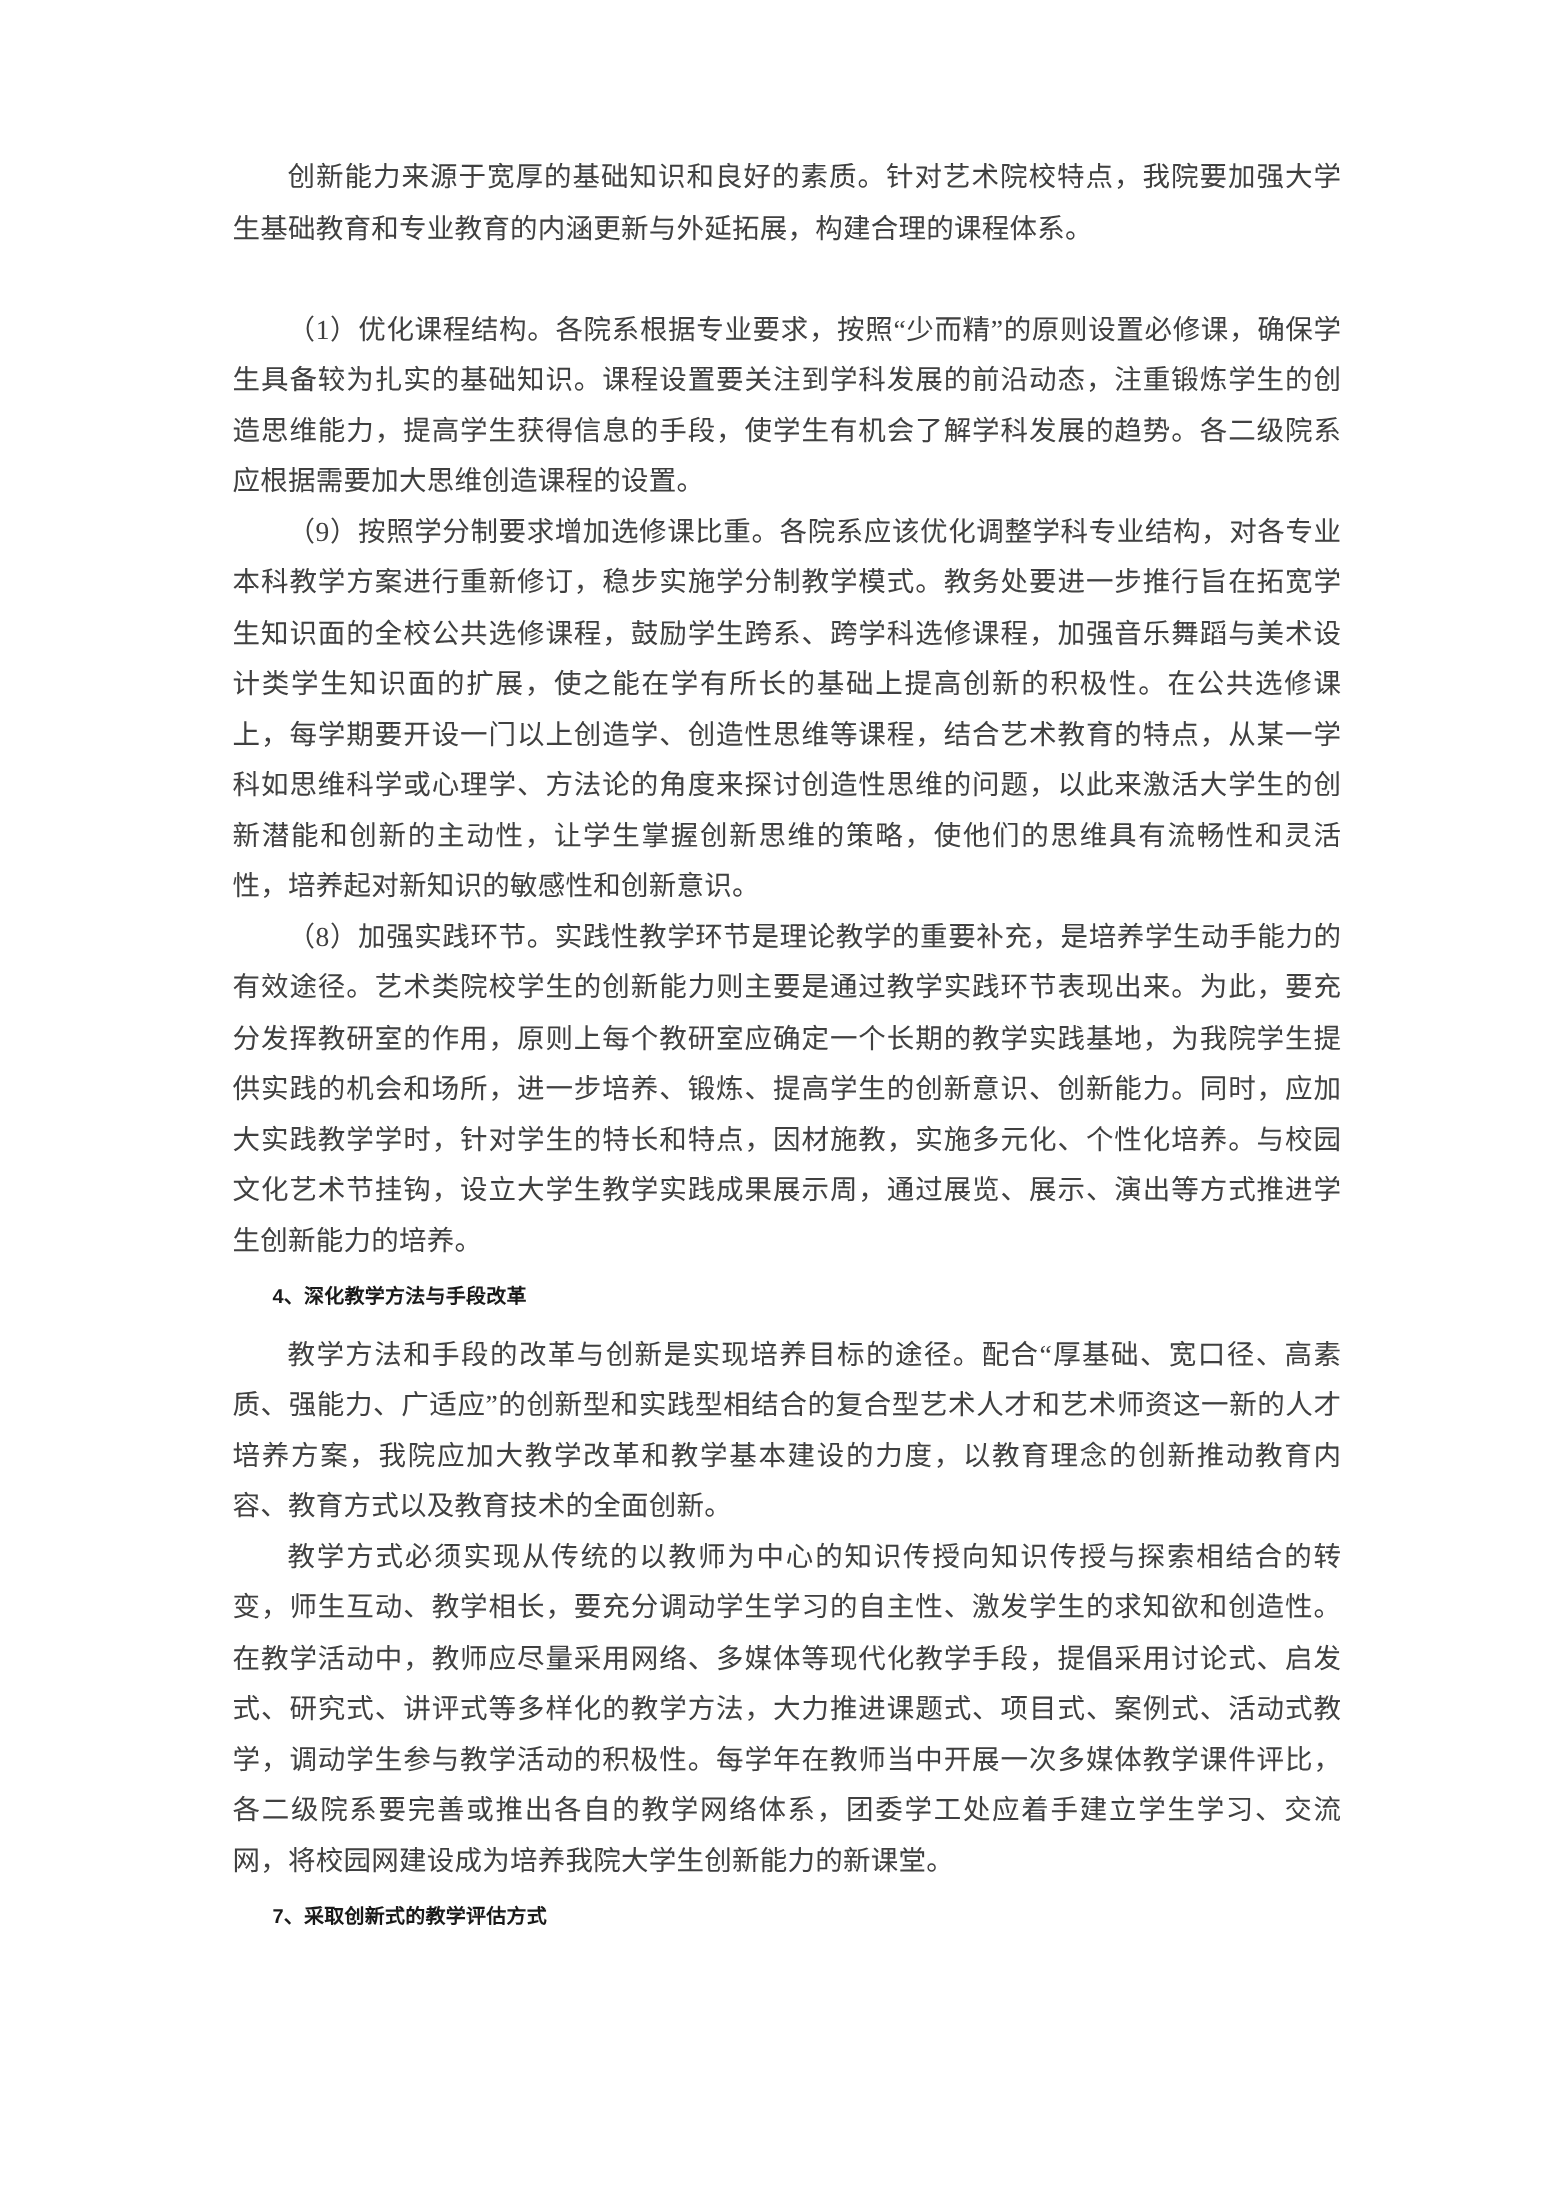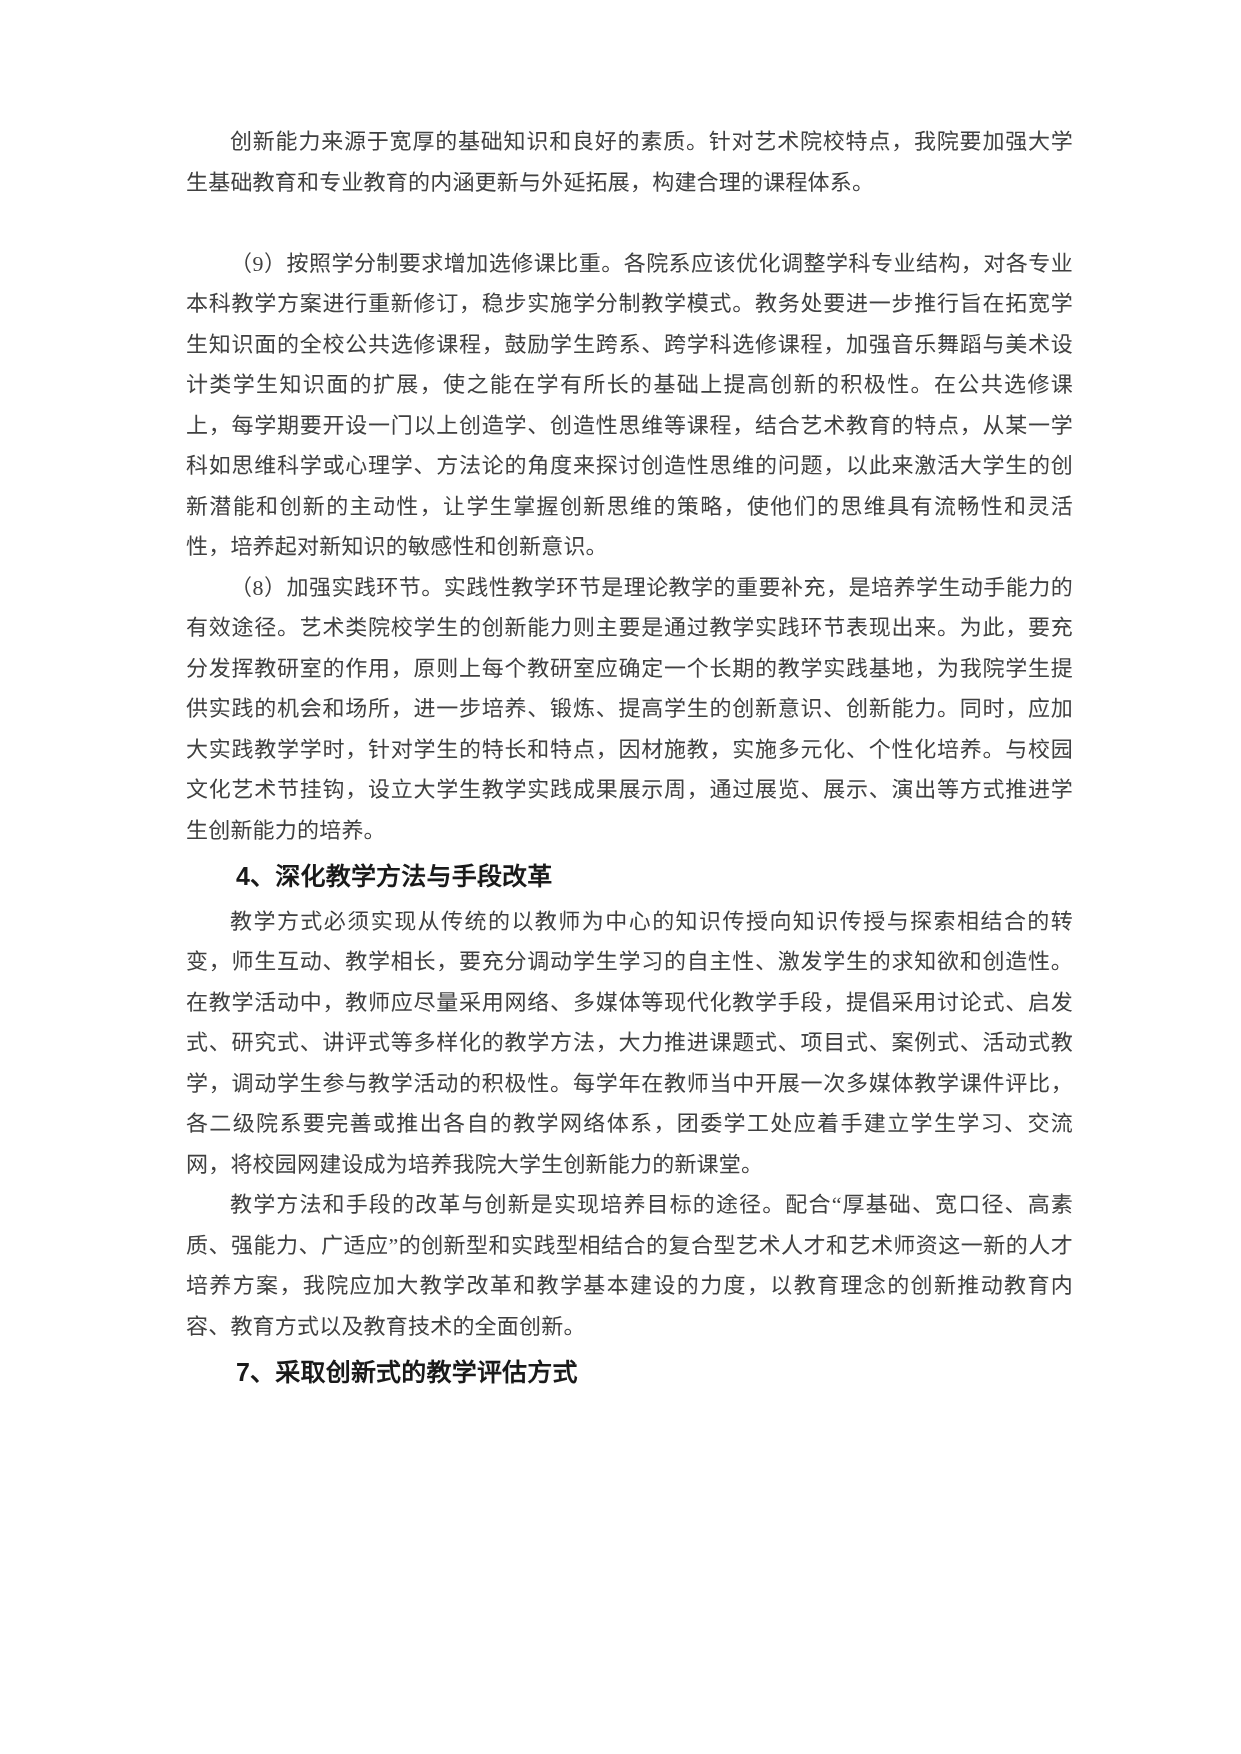--- a/index.html
+++ b/index.html
@@ -31,43 +31,44 @@
     text-indent: 2em;
   }
   .spacer-line {
     height: 40.5px;
   }
   .section-heading {
     margin: 5px 0;
     text-indent: 2em;
     font-family: "Liberation Sans", "DejaVu Sans", sans-serif;
     font-weight: bold;
-    font-size: 25px;
+    font-size: 16px;
     line-height: 40.5px;
     color: #1a1a1a;
     text-align: left;
   }
 </style>
 </head>
 <body>
 
 <div class="page">
   <div class="doc-body">
 
     <p>创新能力来源于宽厚的基础知识和良好的素质。针对艺术院校特点，我院要加强大学生基础教育和专业教育的内涵更新与外延拓展，构建合理的课程体系。</p>
 
     <div class="spacer-line"></div>
 
+    <p>（1）优化课程结构。各院系根据专业要求，按照“少而精”的原则设置必修课，确保学生具备较为扎实的基础知识。课程设置要关注到学科发展的前沿动态，注重锻炼学生的创造思维能力，提高学生获得信息的手段，使学生有机会了解学科发展的趋势。各二级院系应根据需要加大思维创造课程的设置。</p>
 
     <p>（9）按照学分制要求增加选修课比重。各院系应该优化调整学科专业结构，对各专业本科教学方案进行重新修订，稳步实施学分制教学模式。教务处要进一步推行旨在拓宽学生知识面的全校公共选修课程，鼓励学生跨系、跨学科选修课程，加强音乐舞蹈与美术设计类学生知识面的扩展，使之能在学有所长的基础上提高创新的积极性。在公共选修课上，每学期要开设一门以上创造学、创造性思维等课程，结合艺术教育的特点，从某一学科如思维科学或心理学、方法论的角度来探讨创造性思维的问题，以此来激活大学生的创新潜能和创新的主动性，让学生掌握创新思维的策略，使他们的思维具有流畅性和灵活性，培养起对新知识的敏感性和创新意识。</p>
 
     <p>（8）加强实践环节。实践性教学环节是理论教学的重要补充，是培养学生动手能力的有效途径。艺术类院校学生的创新能力则主要是通过教学实践环节表现出来。为此，要充分发挥教研室的作用，原则上每个教研室应确定一个长期的教学实践基地，为我院学生提供实践的机会和场所，进一步培养、锻炼、提高学生的创新意识、创新能力。同时，应加大实践教学学时，针对学生的特长和特点，因材施教，实施多元化、个性化培养。与校园文化艺术节挂钩，设立大学生教学实践成果展示周，通过展览、展示、演出等方式推进学生创新能力的培养。</p>
 
     <h3 class="section-heading">4、深化教学方法与手段改革</h3>
 
+    <p>教学方法和手段的改革与创新是实现培养目标的途径。配合“厚基础、宽口径、高素质、强能力、广适应”的创新型和实践型相结合的复合型艺术人才和艺术师资这一新的人才培养方案，我院应加大教学改革和教学基本建设的力度，以教育理念的创新推动教育内容、教育方式以及教育技术的全面创新。</p>
+
     <p>教学方式必须实现从传统的以教师为中心的知识传授向知识传授与探索相结合的转变，师生互动、教学相长，要充分调动学生学习的自主性、激发学生的求知欲和创造性。在教学活动中，教师应尽量采用网络、多媒体等现代化教学手段，提倡采用讨论式、启发式、研究式、讲评式等多样化的教学方法，大力推进课题式、项目式、案例式、活动式教学，调动学生参与教学活动的积极性。每学年在教师当中开展一次多媒体教学课件评比，各二级院系要完善或推出各自的教学网络体系，团委学工处应着手建立学生学习、交流网，将校园网建设成为培养我院大学生创新能力的新课堂。</p>
-
-    <p>教学方法和手段的改革与创新是实现培养目标的途径。配合“厚基础、宽口径、高素质、强能力、广适应”的创新型和实践型相结合的复合型艺术人才和艺术师资这一新的人才培养方案，我院应加大教学改革和教学基本建设的力度，以教育理念的创新推动教育内容、教育方式以及教育技术的全面创新。</p>
 
     <h3 class="section-heading">7、采取创新式的教学评估方式</h3>
 
   </div>
 </div>
 
 </body></html>

